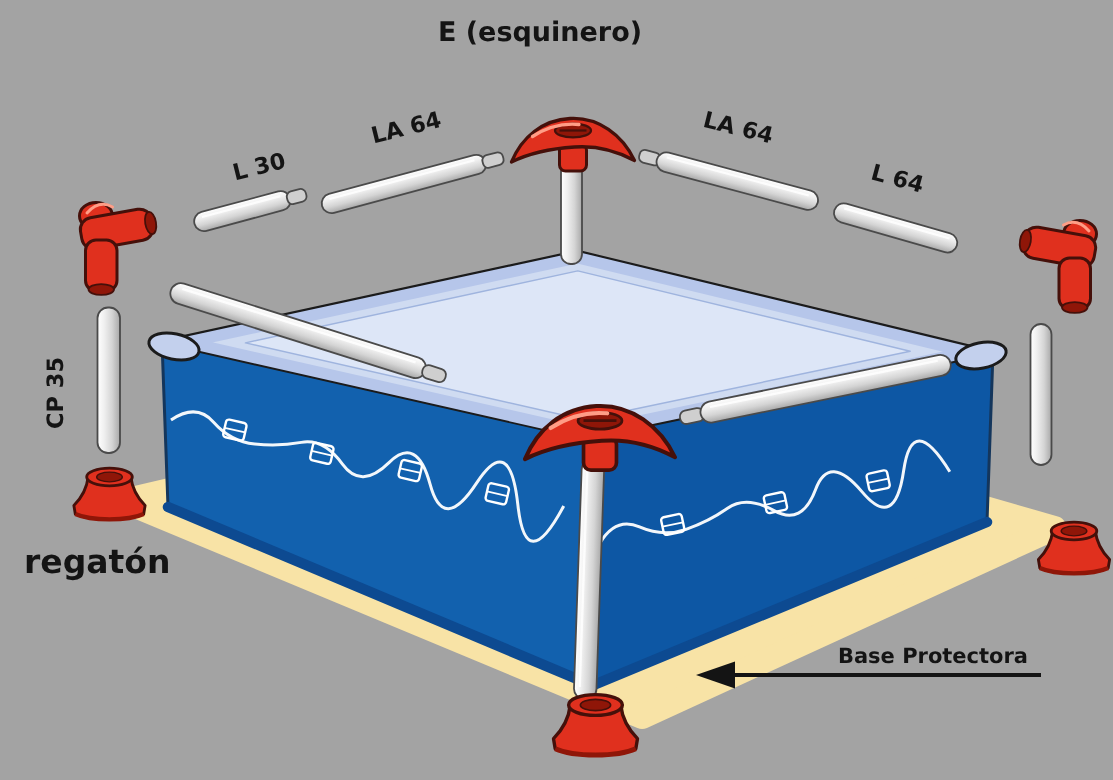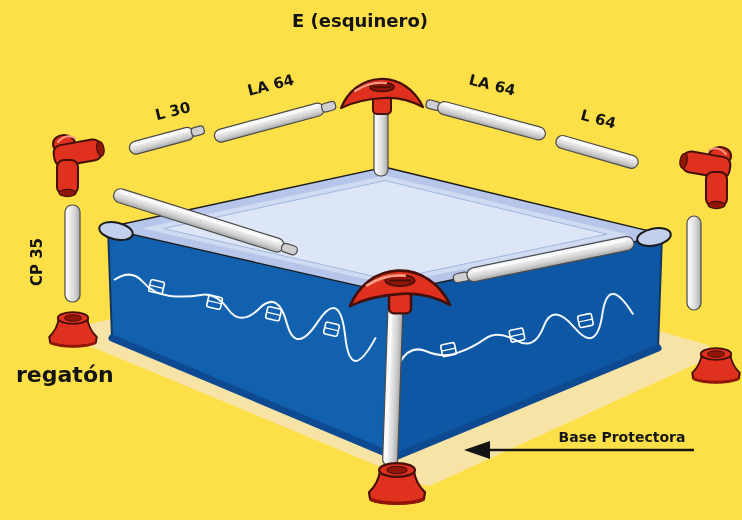--- a/index.html
+++ b/index.html
@@ -1,19 +1,19 @@
 <!DOCTYPE html>
 <html style="--red: #e0301e; --red_dark: #8f1608; --red_outline: #45100a; --red_highlight: #ff9d86; --side_blue: #1261ae; --side_blue_right: #0d57a4; --side_edge: #0d4a91; --top_light: #cfdbf1; --top_inner: #dde6f7; --rim_band: #b6c6ea; --rim_line: #9fb4de; --base_yellow: #f8e3a6; --tube_stroke: #4a4a4a; --ink: #141414;"><head>
 <meta charset="utf-8">
 <style>
   html,body{margin:0;padding:0;background:#ffffff;}
   .stage{
     position:relative;
     width:742px;height:520px;
-    background:#fde047;
+    background:#a3a3a3;
     font-family:"DejaVu Sans", sans-serif;
     overflow:hidden;
   }
   svg{display:block;}
   .lbl{
     font-family:"DejaVu Sans", sans-serif;
     font-weight:bold;
     fill:var(--ink);
     font-size:15px;
   }

